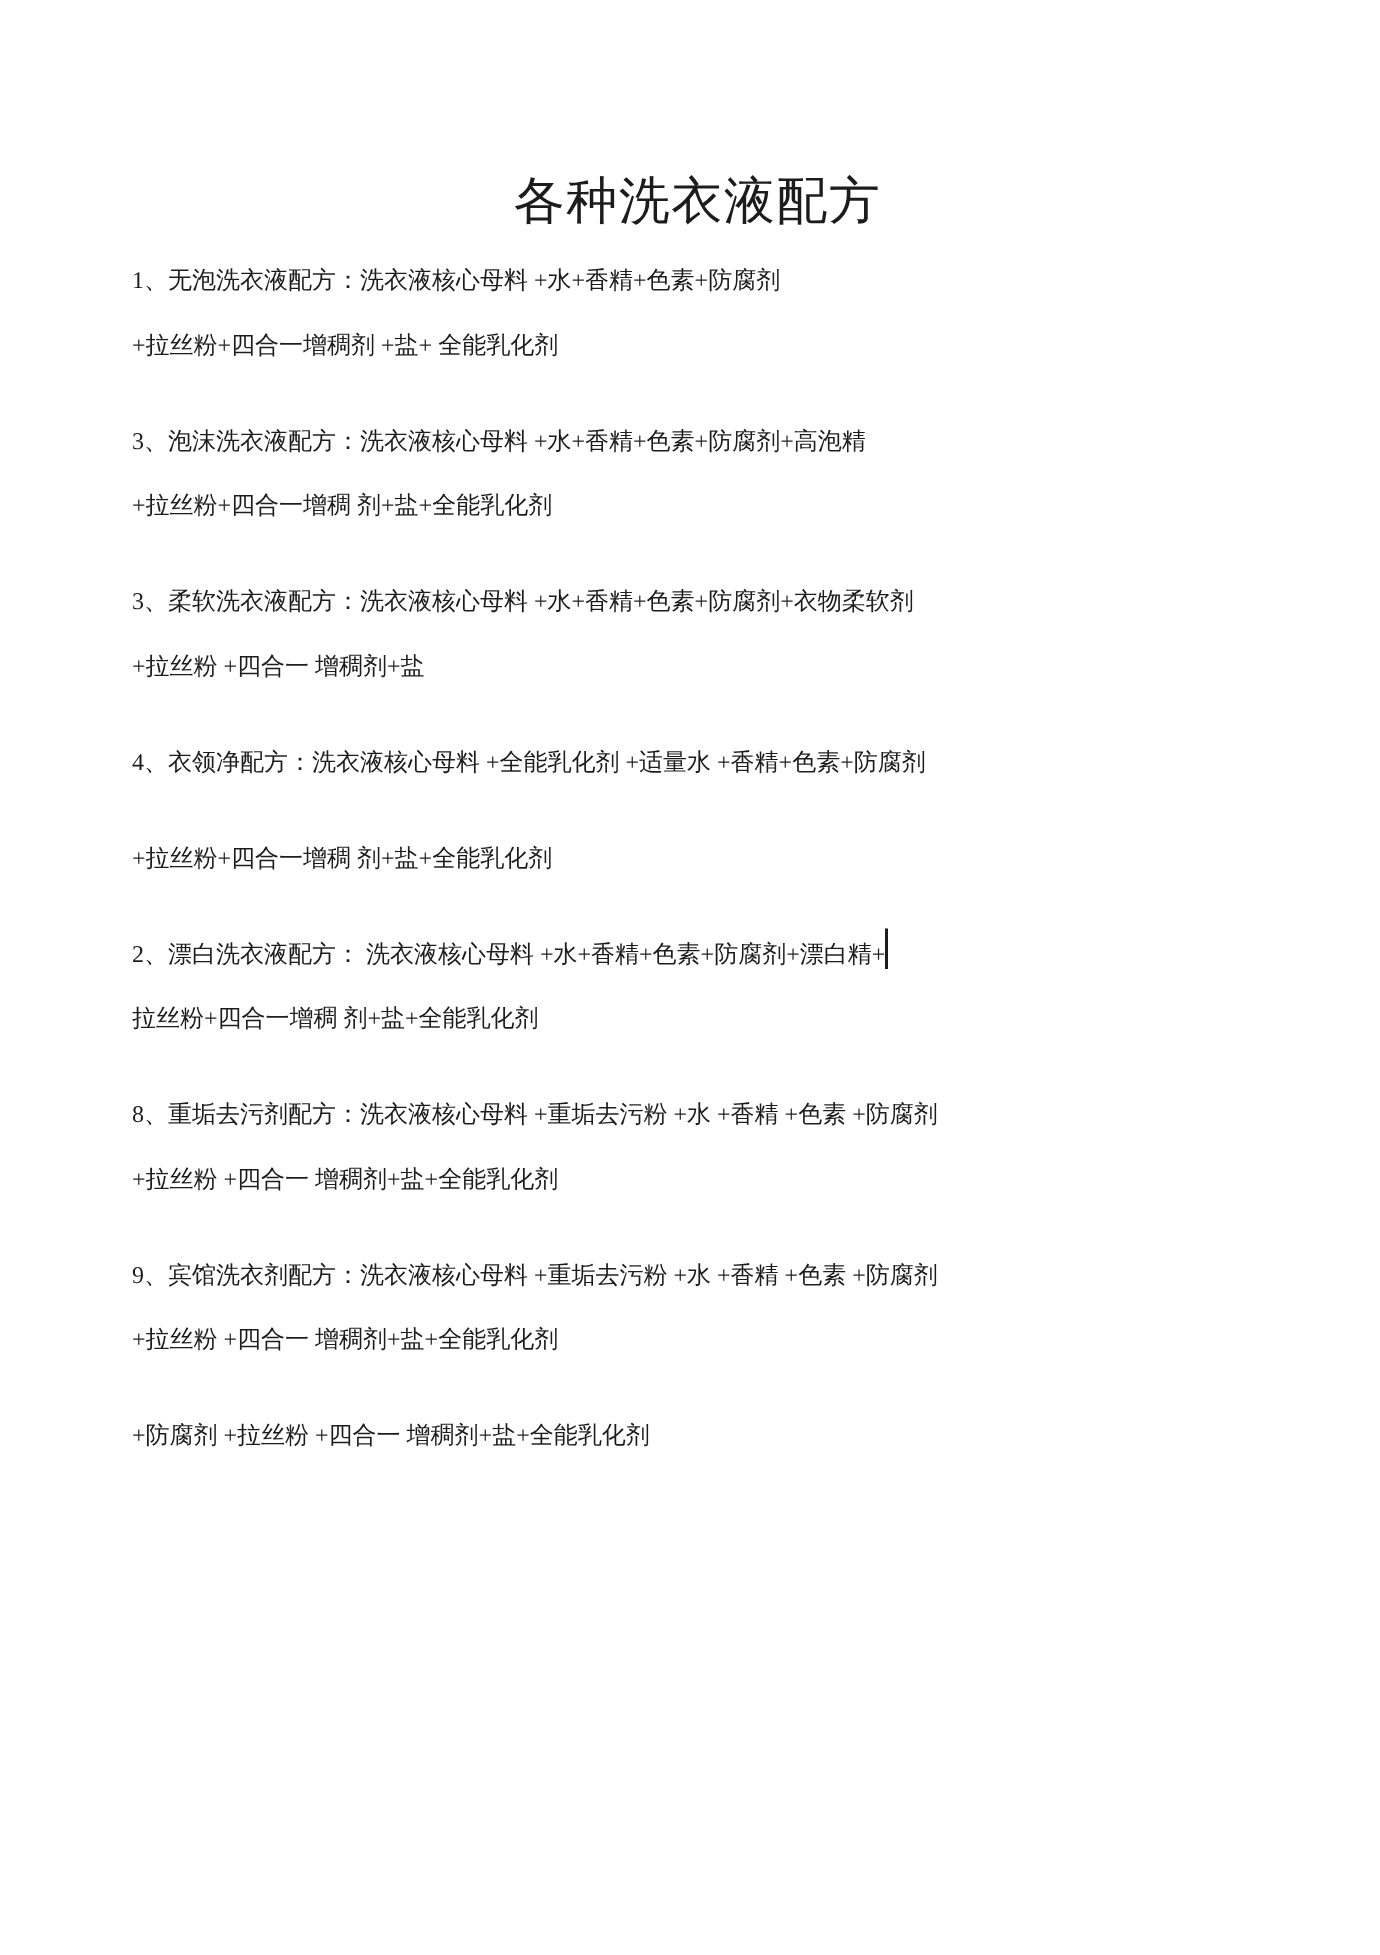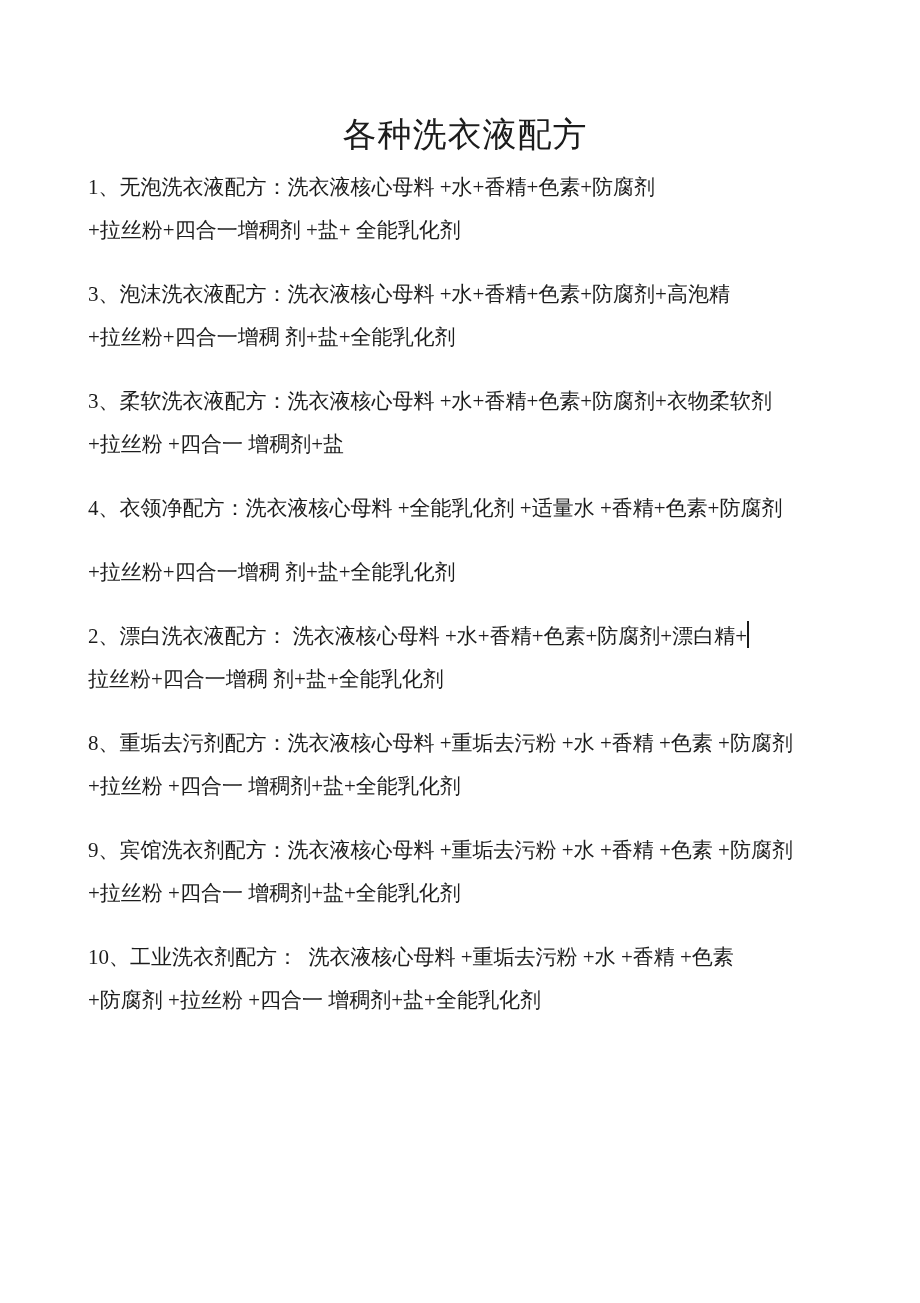--- a/index.html
+++ b/index.html
@@ -24,21 +24,21 @@
     font-size: 34px;
     font-weight: normal;
     line-height: 46px;
     letter-spacing: 1px;
     white-space: pre;
   }
   .recipe-item {
     margin: 0 0 21px 0;
   }
   .recipe-line {
-    font-size: 21px;
+    font-size: 16px;
     line-height: 43px;
     white-space: pre;
     overflow: hidden;
   }
   .text-caret {
     display: inline-block;
     width: 0;
     height: 27px;
     border-left: 2px solid #1c1c1c;
     vertical-align: -5px;
@@ -86,17 +86,16 @@
     <div class="recipe-line">8、重垢去污剂配方：洗衣液核心母料 +重垢去污粉 +水 +香精 +色素 +防腐剂</div>
     <div class="recipe-line">+拉丝粉 +四合一 增稠剂+盐+全能乳化剂</div>
   </div>
 
   <div class="recipe-item">
     <div class="recipe-line">9、宾馆洗衣剂配方：洗衣液核心母料 +重垢去污粉 +水 +香精 +色素 +防腐剂</div>
     <div class="recipe-line">+拉丝粉 +四合一 增稠剂+盐+全能乳化剂</div>
   </div>
 
   <div class="recipe-item">
-    <div class="recipe-line">10、工业洗衣剂配方：  洗衣液核心母料 +重垢去污粉 +水 +香精 +色素</div>
     <div class="recipe-line">+防腐剂 +拉丝粉 +四合一 增稠剂+盐+全能乳化剂</div>
   </div>
 
 </div>
 
 </body></html>

